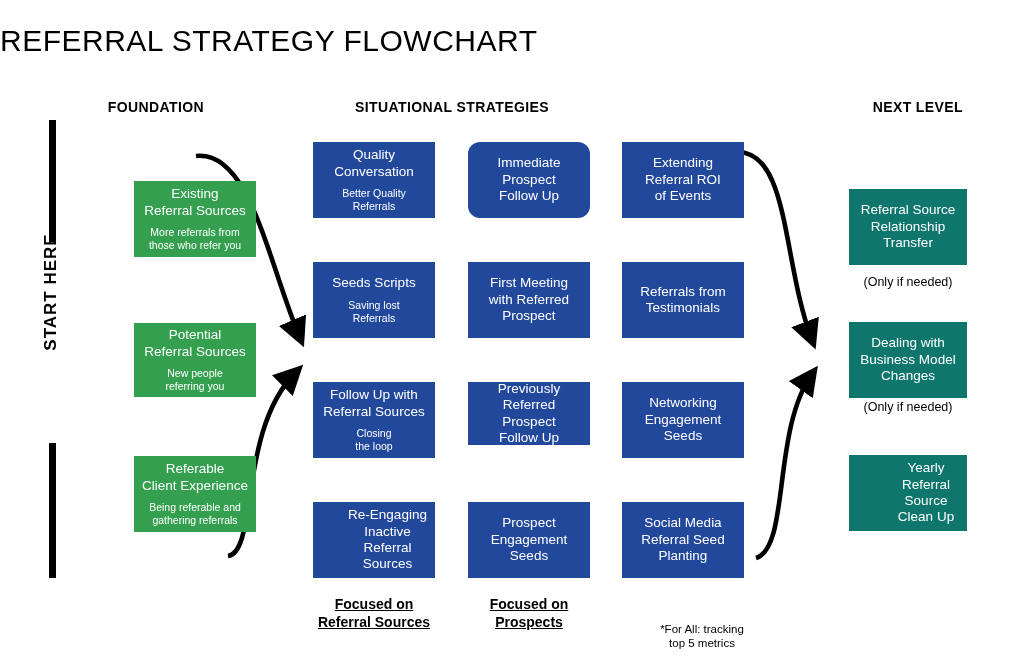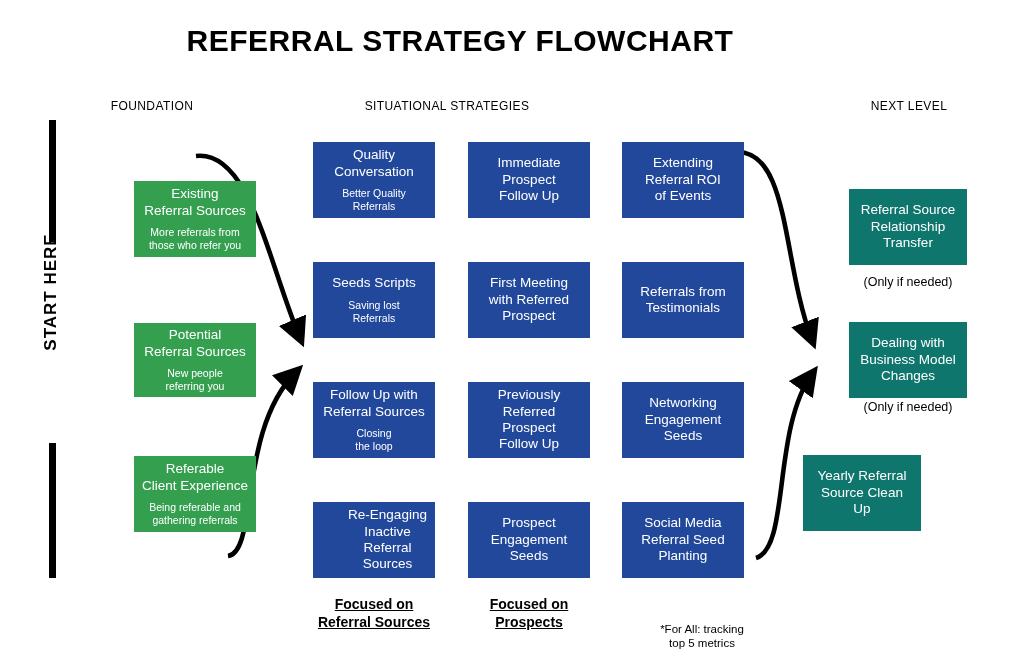--- a/index.html
+++ b/index.html
@@ -20,33 +20,32 @@
     width: 1024px;
     height: 662px;
   }
 
   
   .title {
     position: absolute;
     top: 24px;
     left: 0;
     width: 920px;
-    text-align: center;
     font-size: 30px;
+    font-weight: normal;
+    letter-spacing: 0.5px;
+  }
+
+  
+  .col-header {
+    position: absolute;
+    font-size: 14px;
     font-weight: bold;
-    letter-spacing: 0.5px;
-  }
-
-  
-  .col-header {
-    position: absolute;
-    font-size: 12px;
-    font-weight: normal;
     letter-spacing: 0.4px;
-    text-align: center;
+    text-align: right;
     white-space: nowrap;
   }
   #hdr-foundation { top: 99px; left: 100px; width: 104px; }
   #hdr-situational { top: 99px; left: 345px; width: 204px; }
   #hdr-next { top: 99px; left: 855px; width: 108px; }
 
   
   .start-here {
     position: absolute;
     left: -9px;
@@ -97,34 +96,34 @@
   #box-existing   { left: 90px; top: 181px; width: 122px; height: 76px; }
   #box-potential  { left: 90px; top: 323px; width: 122px; height: 74px; }
   #box-referable  { left: 90px; top: 456px; width: 122px; height: 76px; }
 
   
   #box-quality    { left: 313px; top: 142px; width: 122px; height: 76px; }
   #box-flip       { left: 313px; top: 262px; width: 122px; height: 76px; }
   #box-followup   { left: 313px; top: 382px; width: 122px; height: 76px; }
   #box-reengage   { left: 313px; top: 502px; width: 122px; height: 76px; padding-left: 35px; }
 
-  #box-immediate  { left: 468px; top: 142px; width: 122px; height: 76px; }
+  #box-immediate  { left: 468px; top: 142px; width: 122px; height: 76px; border-radius: 12px; }
   #box-firstmeet  { left: 468px; top: 262px; width: 122px; height: 76px; }
-  #box-prevref    { left: 468px; top: 382px; width: 122px; height: 76px; }
+  #box-prevref    { left: 468px; top: 382px; width: 122px; height: 63px; }
   #box-prospseeds { left: 468px; top: 502px; width: 122px; height: 76px; }
 
   #box-extending  { left: 622px; top: 142px; width: 122px; height: 76px; }
   #box-testimonial{ left: 622px; top: 262px; width: 122px; height: 76px; }
   #box-networking { left: 622px; top: 382px; width: 122px; height: 76px; }
   #box-socialmedia{ left: 622px; top: 502px; width: 122px; height: 76px; }
 
   
   #box-transfer   { left: 849px; top: 189px; width: 118px; height: 76px; }
   #box-dealing    { left: 849px; top: 322px; width: 118px; height: 76px; }
-  #box-yearly     { left: 803px; top: 455px; width: 118px; height: 76px; }
+  #box-yearly     { left: 849px; top: 455px; width: 118px; height: 76px; padding-left: 44px; }
 
   
   .caption {
     position: absolute;
     font-size: 12.5px;
     text-align: center;
   }
   #cap-transfer { left: 849px; top: 275px; width: 118px; }
   #cap-dealing  { left: 849px; top: 400px; width: 118px; }
 

